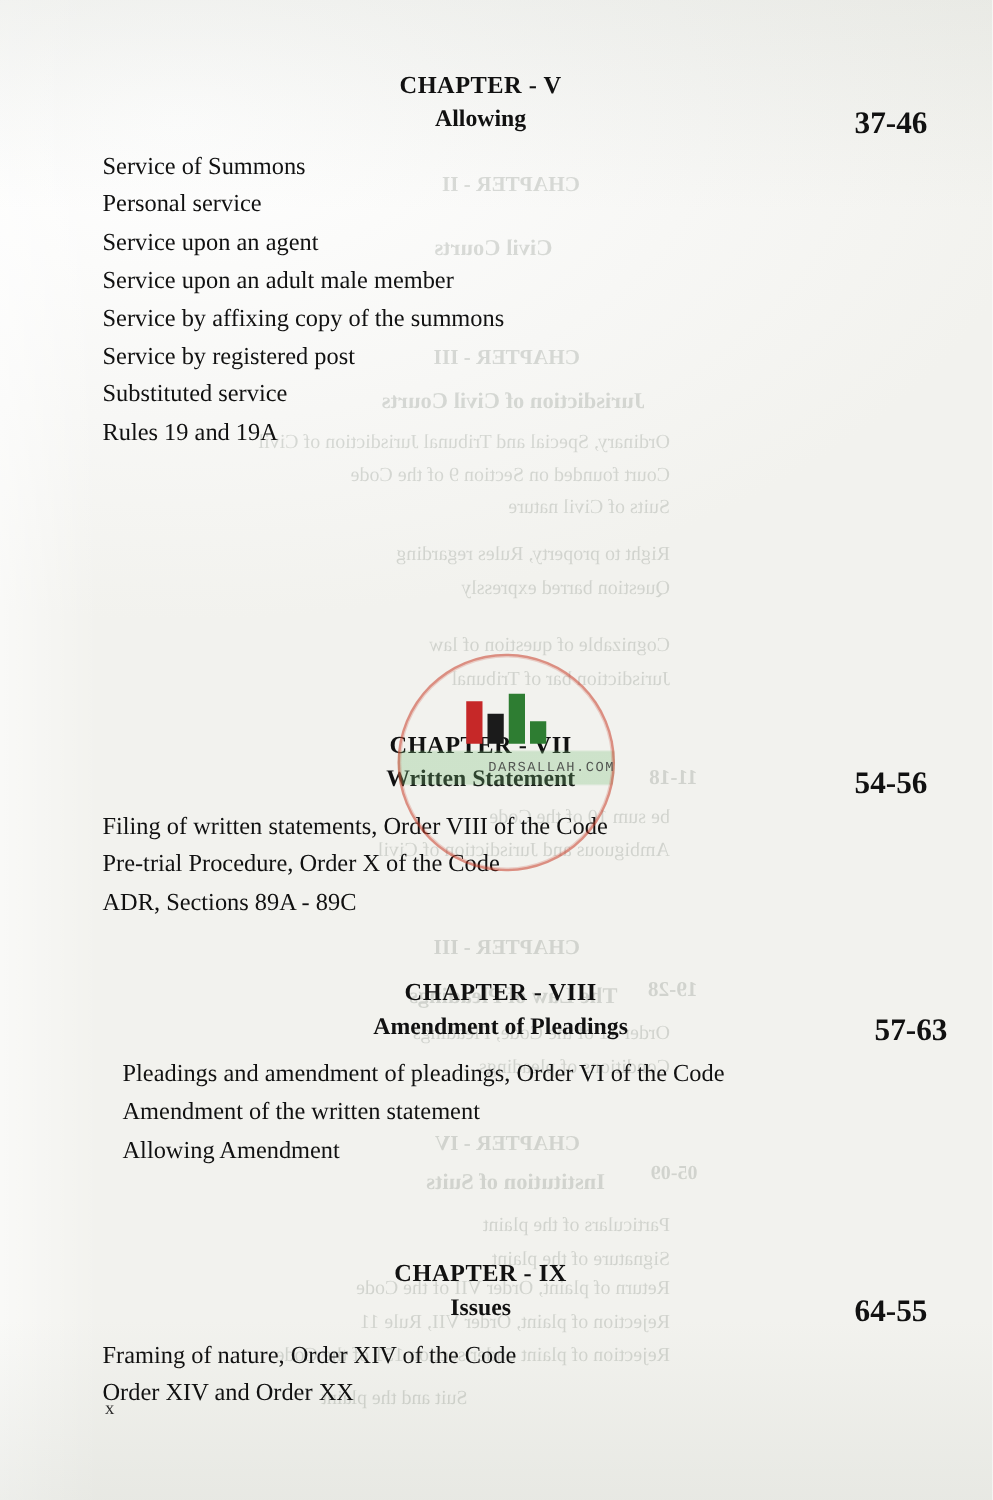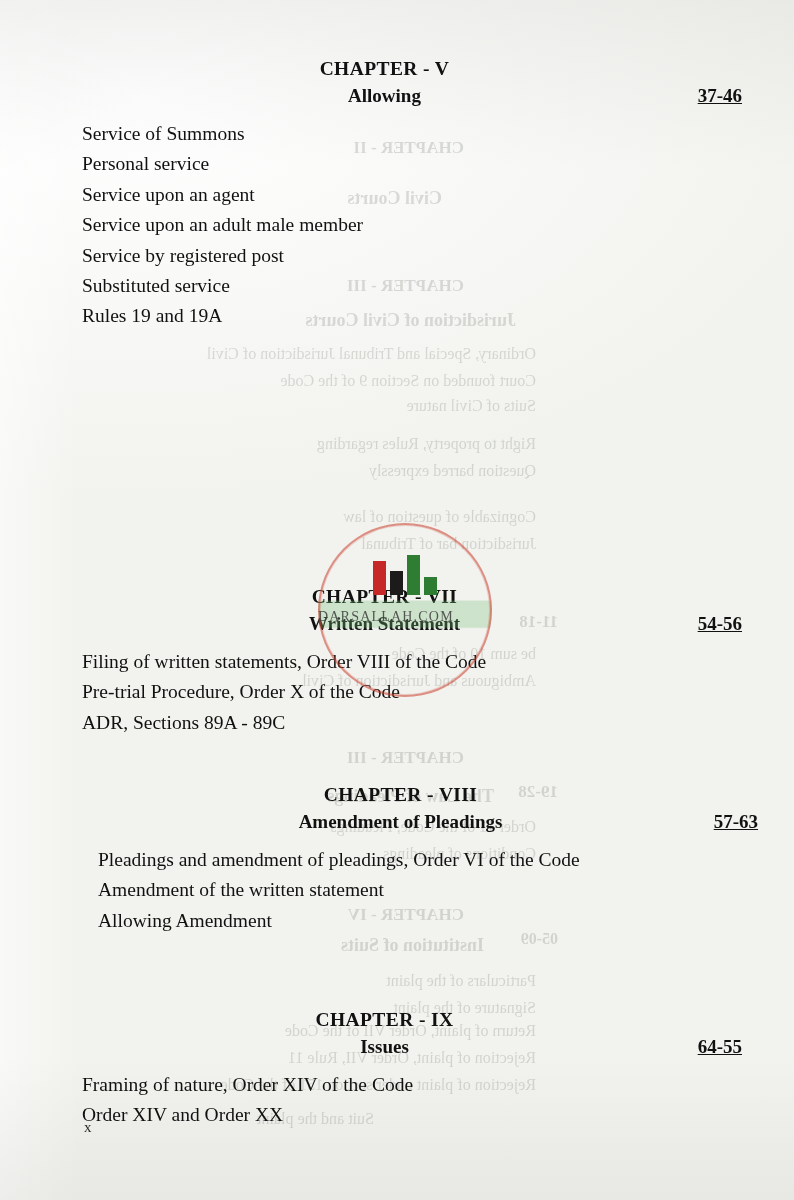--- a/index.html
+++ b/index.html
@@ -79,22 +79,21 @@
     font-weight: bold;
     font-size: 19px;
     margin: 0;
     padding-right: 55px;
     position: relative;
   }
   .ch-pages {
     position: absolute;
     right: 0;
     font-weight: bold;
-    font-size: 19px;
-    text-decoration: underline;
+    font-size: 25px;
   }
   .entries {
     margin-top: 12px;
   }
   .entry {
     font-size: 19.5px;
     line-height: 1.56;
     white-space: nowrap;
   }
 
@@ -143,23 +142,23 @@
     background: #c62828;
     width: 13px;
   }
   .wm-bar.g { background: #2e7d32; }
   .wm-bar.k { background: #1b1b1b; }
   .wm-text {
     position: absolute;
     left: 0;
     right: 0;
     top: 86px;
-    text-align: left;
-    font-family: Liberation Serif, serif;
-    font-size: 14px;
+    text-align: right;
+    font-family: Liberation Mono, monospace;
+    font-size: 11px;
     letter-spacing: 1.2px;
     color: rgba(60,60,60,0.85);
   }
 </style>
 </head>
 <body>
 
 <div class="page"></div>
 
 <div class="bleed" id="bleed-layer">
@@ -199,20 +198,21 @@
     <div class="ch-title">CHAPTER - V</div>
     <div class="ch-subject">
       <span>Allowing</span>
       <span class="ch-pages">37-46</span>
     </div>
     <div class="entries">
       <div class="entry">Service of Summons</div>
       <div class="entry">Personal service</div>
       <div class="entry">Service upon an agent</div>
       <div class="entry">Service upon an adult male member</div>
+      <div class="entry">Service by affixing copy of the summons</div>
       <div class="entry">Service by registered post</div>
       <div class="entry">Substituted service</div>
       <div class="entry">Rules 19 and 19A</div>
     </div>
   </div>
 
 
   <div class="chapter-block" style="top:586px;">
     <div class="ch-title">CHAPTER - VII</div>
     <div class="ch-subject">

